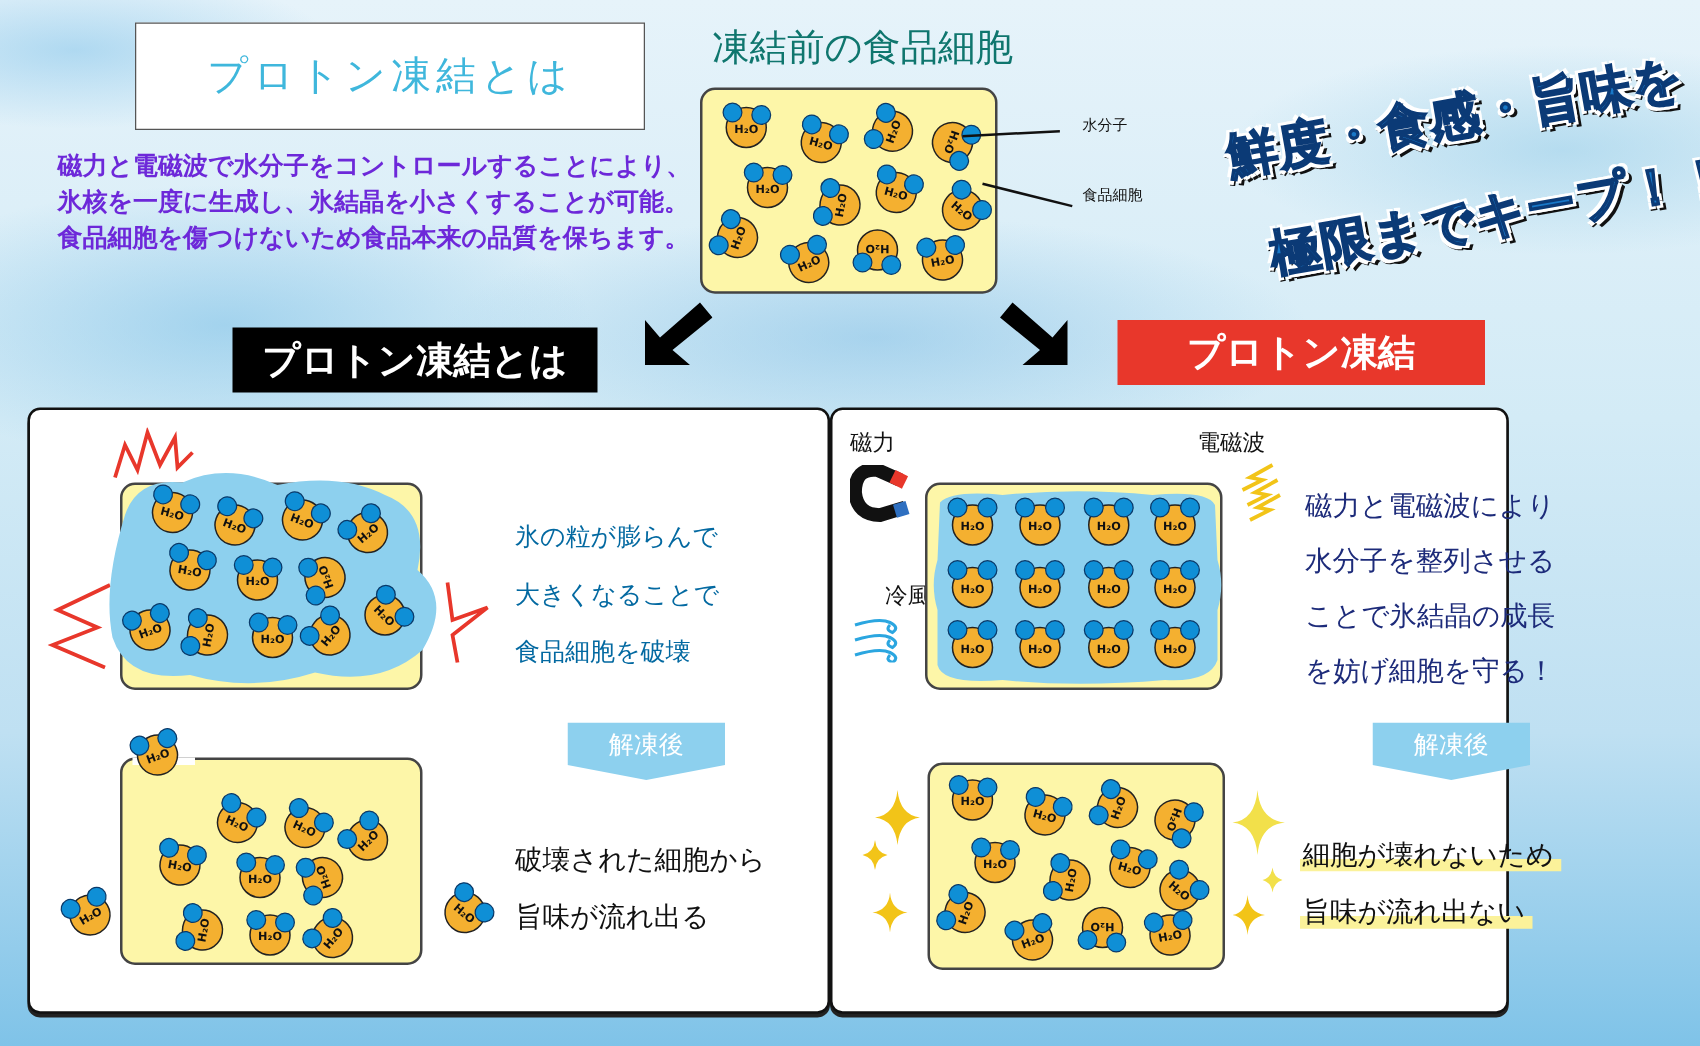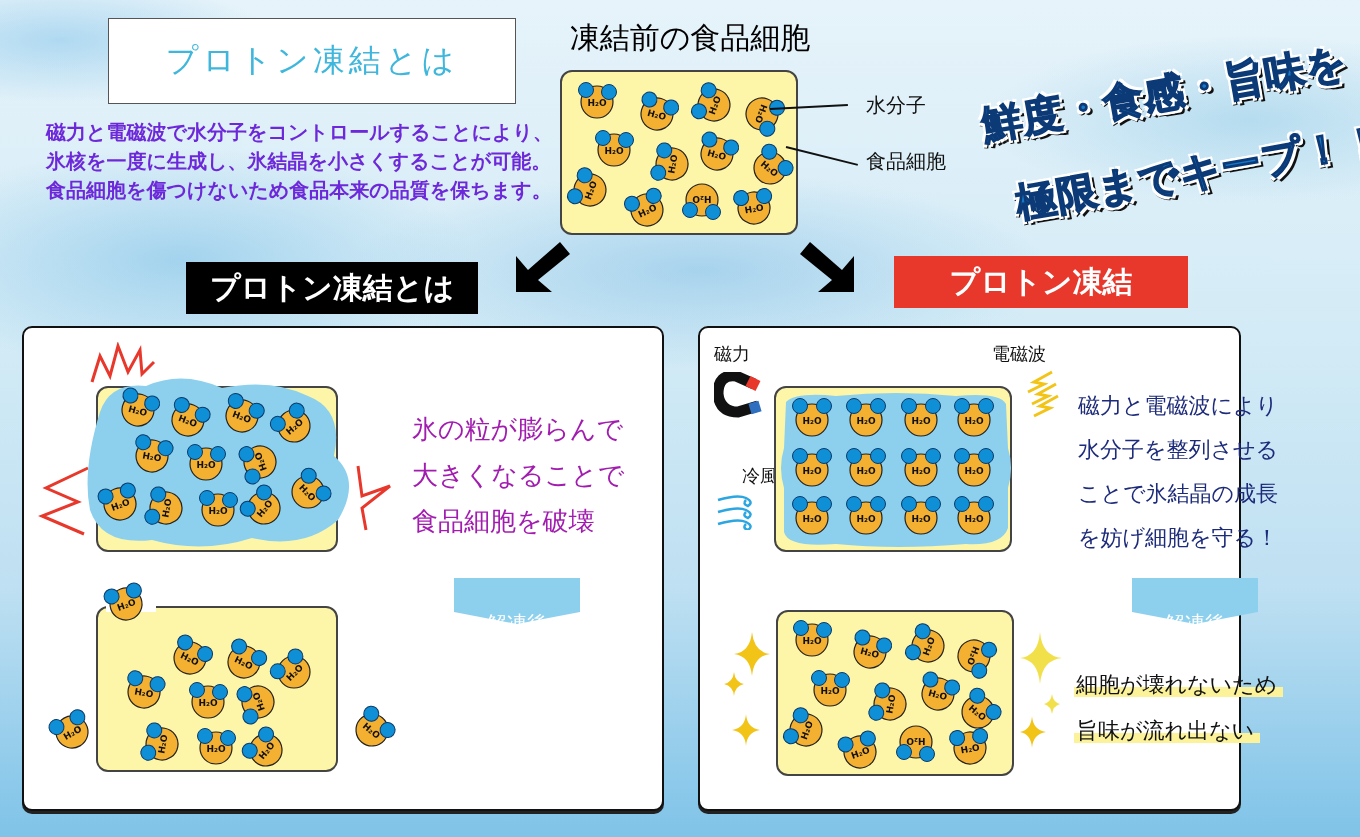--- a/index.html
+++ b/index.html
@@ -26,28 +26,28 @@
   }
   .intro {
     left: 46px; top: 118px; width: 500px;
     font-size: 20px; font-weight: bold; color: #6d28d9; line-height: 29px;
   }
   .intro div { white-space: nowrap; }
 
   
   .before-title {
     left: 540px; top: 18px; width: 300px; text-align: center;
-    font-size: 30px; color: #000000;
+    font-size: 30px; color: #0f766e;
   }
   .cell-box {
     background: #fdf6a8; border: 2px solid #444; border-radius: 12px; overflow: visible;
   }
   .before-cell { left: 560px; top: 70px; width: 238px; height: 165px; }
   .label-line { height: 2px; background: #111; transform-origin: left center; }
-  .callout { font-size: 20px; color: #111; }
+  .callout { font-size: 12px; color: #111; }
 
   
   .slogan {
     left: 968px; top: 58px; width: 380px; height: 170px;
     transform: rotate(-10deg);
     transform-origin: center;
   }
   .slogan-line {
     font-size: 40px; font-weight: bold; color: #1878c8; white-space: nowrap;
     -webkit-text-stroke: 1.5px #0b3a76;
@@ -66,34 +66,34 @@
   }
   .hdr-conv { left: 186px; top: 262px; width: 292px; background: #000; }
   .hdr-proton { left: 894px; top: 256px; width: 294px; background: #e8372b; }
 
   
   .panel {
     background: #fff; border: 2px solid #111; border-radius: 10px;
     box-shadow: 0 3px 0 #222;
   }
   .panel-left { left: 22px; top: 326px; width: 642px; height: 485px; }
-  .panel-right { left: 698px; top: 326px; width: 543px; height: 485px; }
-
-  .red-text { color: #a21caf; font-size: 26px; line-height: 46px; white-space: nowrap; }
+  .panel-right { left: 664px; top: 326px; width: 543px; height: 485px; }
+
+  .red-text { color: #0369a1; font-size: 20px; line-height: 46px; white-space: nowrap; }
   .navy-text { color: #1d2b7a; font-size: 22px; line-height: 44px; white-space: nowrap; }
   .black-text { color: #111; font-size: 22px; line-height: 46px; white-space: nowrap; }
   .hl { background: linear-gradient(transparent 60%, #fbf29a 60%); padding: 0 6px 0 2px; margin-top: 36px; }
 
   .thaw-tag {
     width: 126px; height: 46px; position: absolute;
   }
   .thaw-tag .lbl {
     position: absolute; left: 0; top: 0; width: 126px; height: 34px;
     display: flex; align-items: center; justify-content: center;
-    color: #fff; font-size: 20px; z-index: 2; margin-top: 28px;
+    color: #fff; font-size: 20px; z-index: 2;
   }
   .small-label { font-size: 18px; color: #111; }
 
   svg text.mol { font-family: "DejaVu Sans", sans-serif; font-weight: bold; font-size: 9px; fill: #111; }
 </style>
 </head>
 <body>
 
 <svg width="0" height="0" style="position:absolute">
   <defs>
@@ -210,20 +210,24 @@
       <use href="#mol" transform="translate(180,140) rotate(0)"></use>
       <use href="#mol" transform="translate(230,140) rotate(-110)"></use>
       <use href="#mol" transform="translate(134,182) rotate(-80)"></use>
       <use href="#mol" transform="translate(188,186) rotate(0)"></use>
       <use href="#mol" transform="translate(238,188) rotate(-50)"></use>
       <use href="#mol" transform="translate(44,170) rotate(-30)"></use>
       <use href="#mol" transform="translate(344,168) rotate(40)"></use>
     </svg>
   </div>
 
+  <div class="abs" style="left:388px;top:338px;">
+    <div class="black-text">破壊された細胞から</div>
+    <div class="black-text">旨味が流れ出る</div>
+  </div>
 </div>
 
 <div class="abs panel panel-right">
   <div class="abs small-label" style="left:14px;top:14px;">磁力</div>
   <svg class="abs" style="left:14px;top:44px;" width="50" height="50" viewBox="0 0 50 50">
     <path d="M40,12 L22,4 Q4,2 4,22 Q6,40 24,40 L44,34" fill="none" stroke="#111" stroke-width="11"></path>
     <line x1="34" y1="9" x2="44" y2="14" stroke="#e8372b" stroke-width="11"></line>
     <line x1="36" y1="37" x2="46" y2="34" stroke="#2e6fc0" stroke-width="11"></line>
   </svg>
   <div class="abs small-label" style="left:14px;top:136px;margin-left:28px;">冷風</div>

